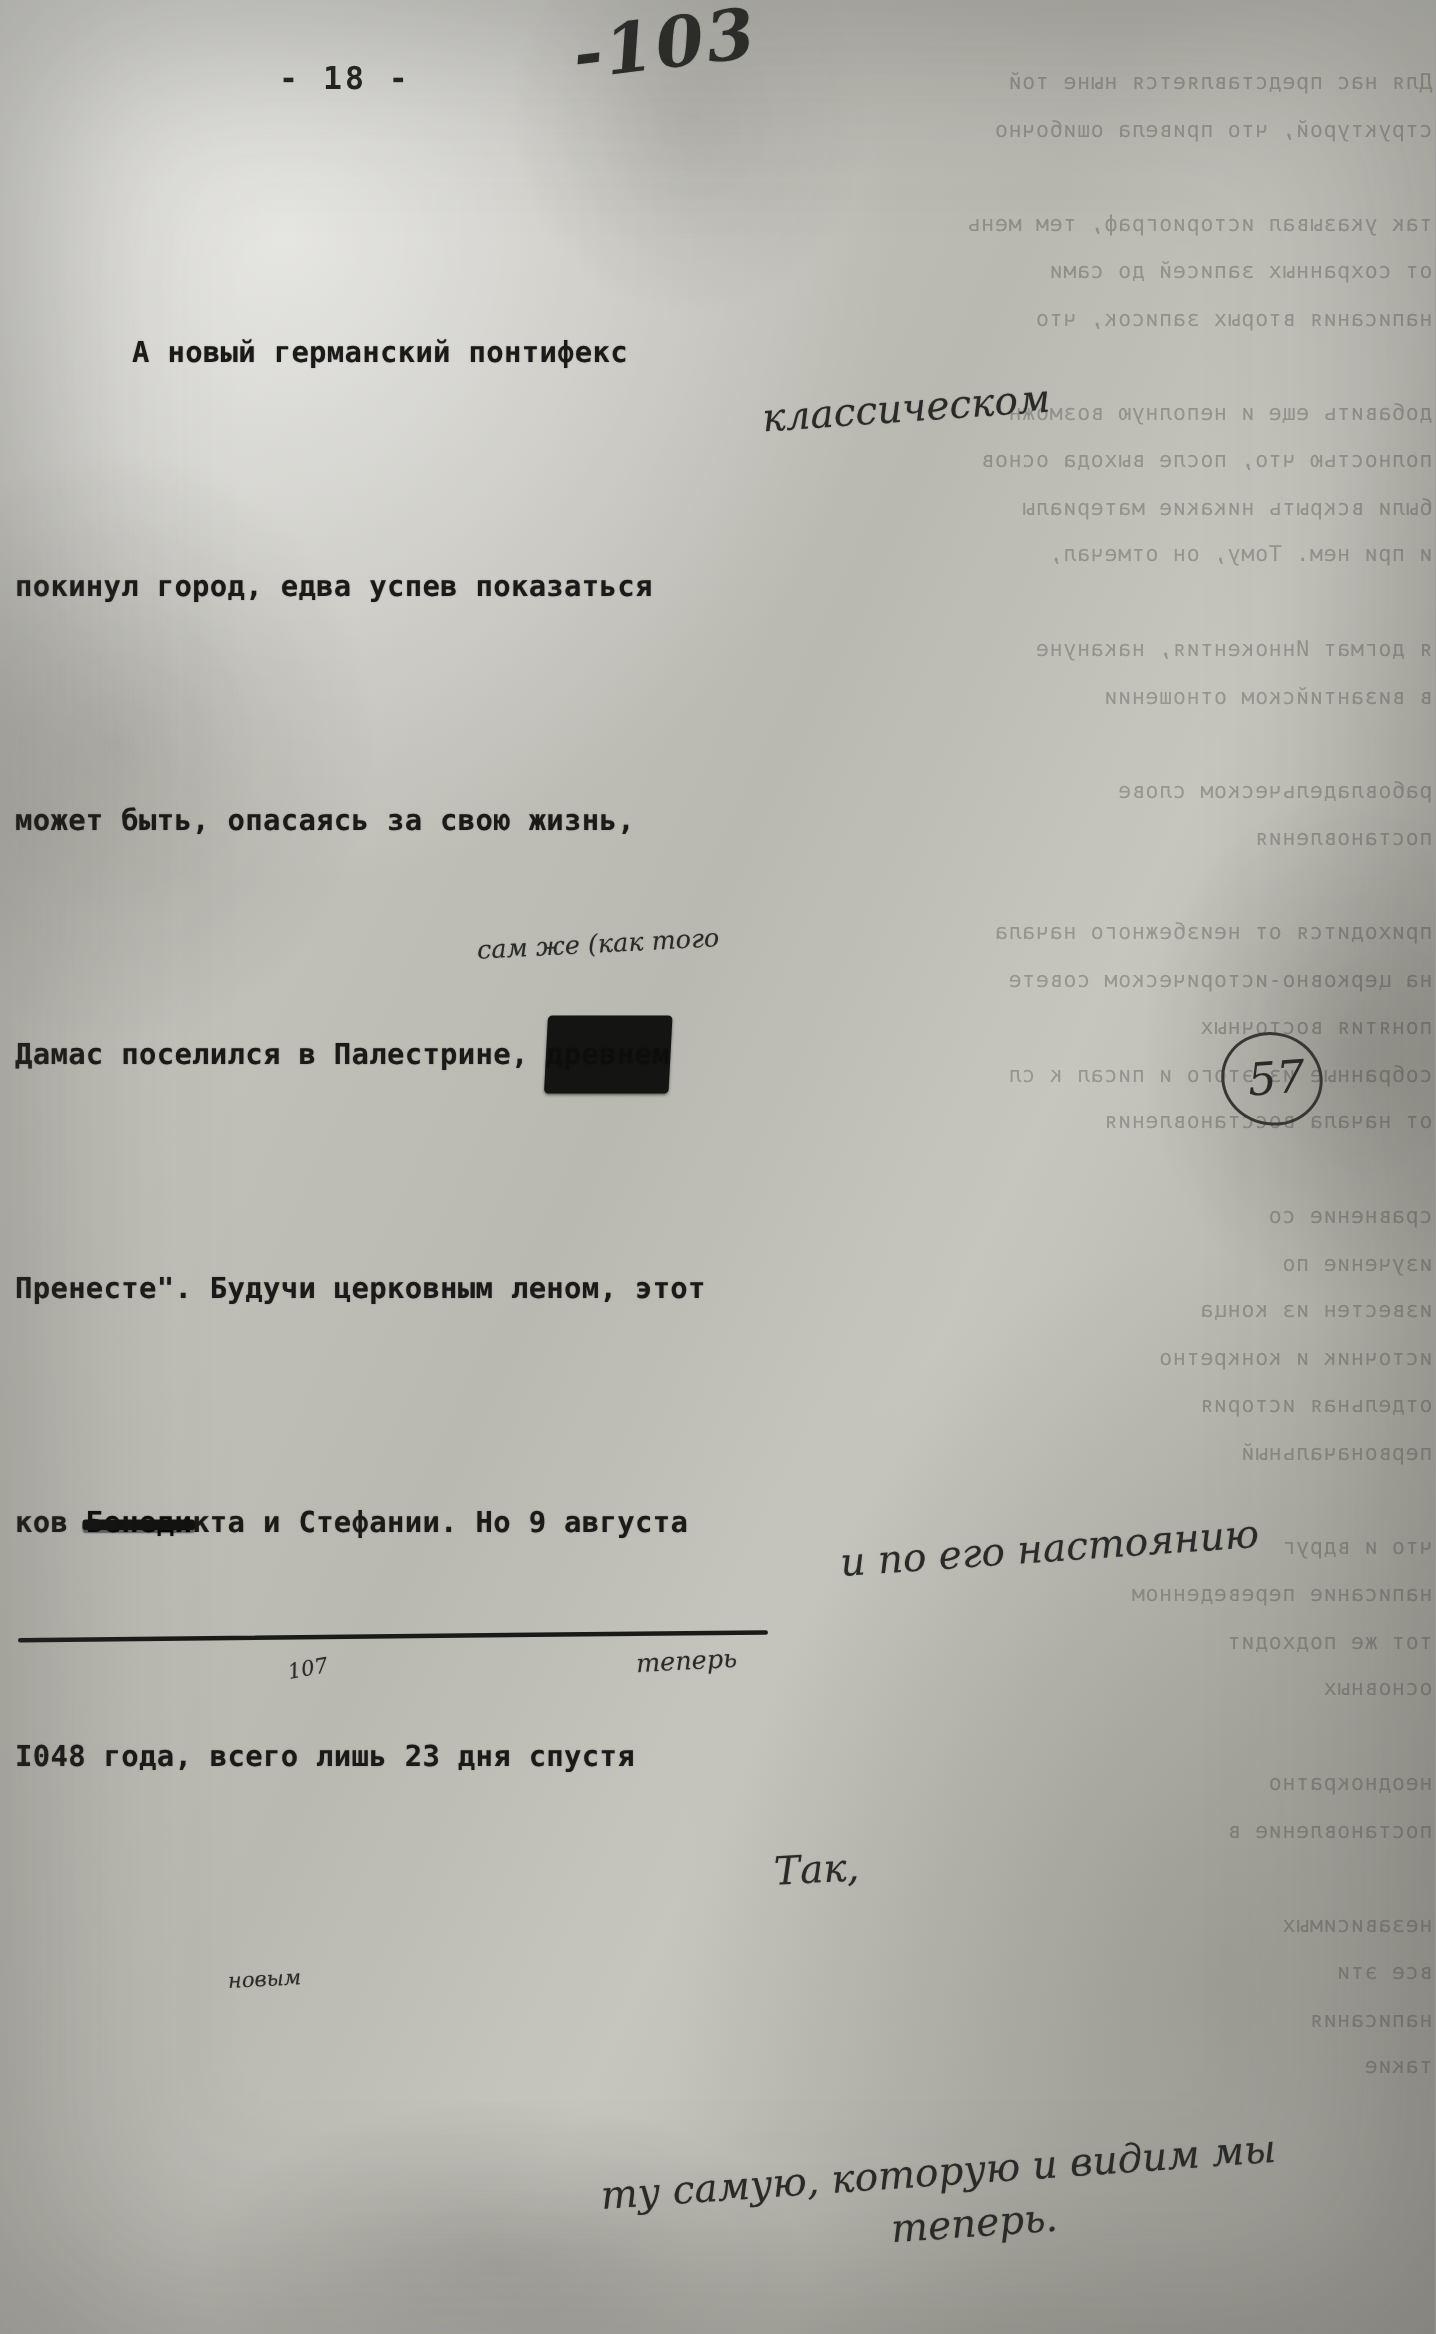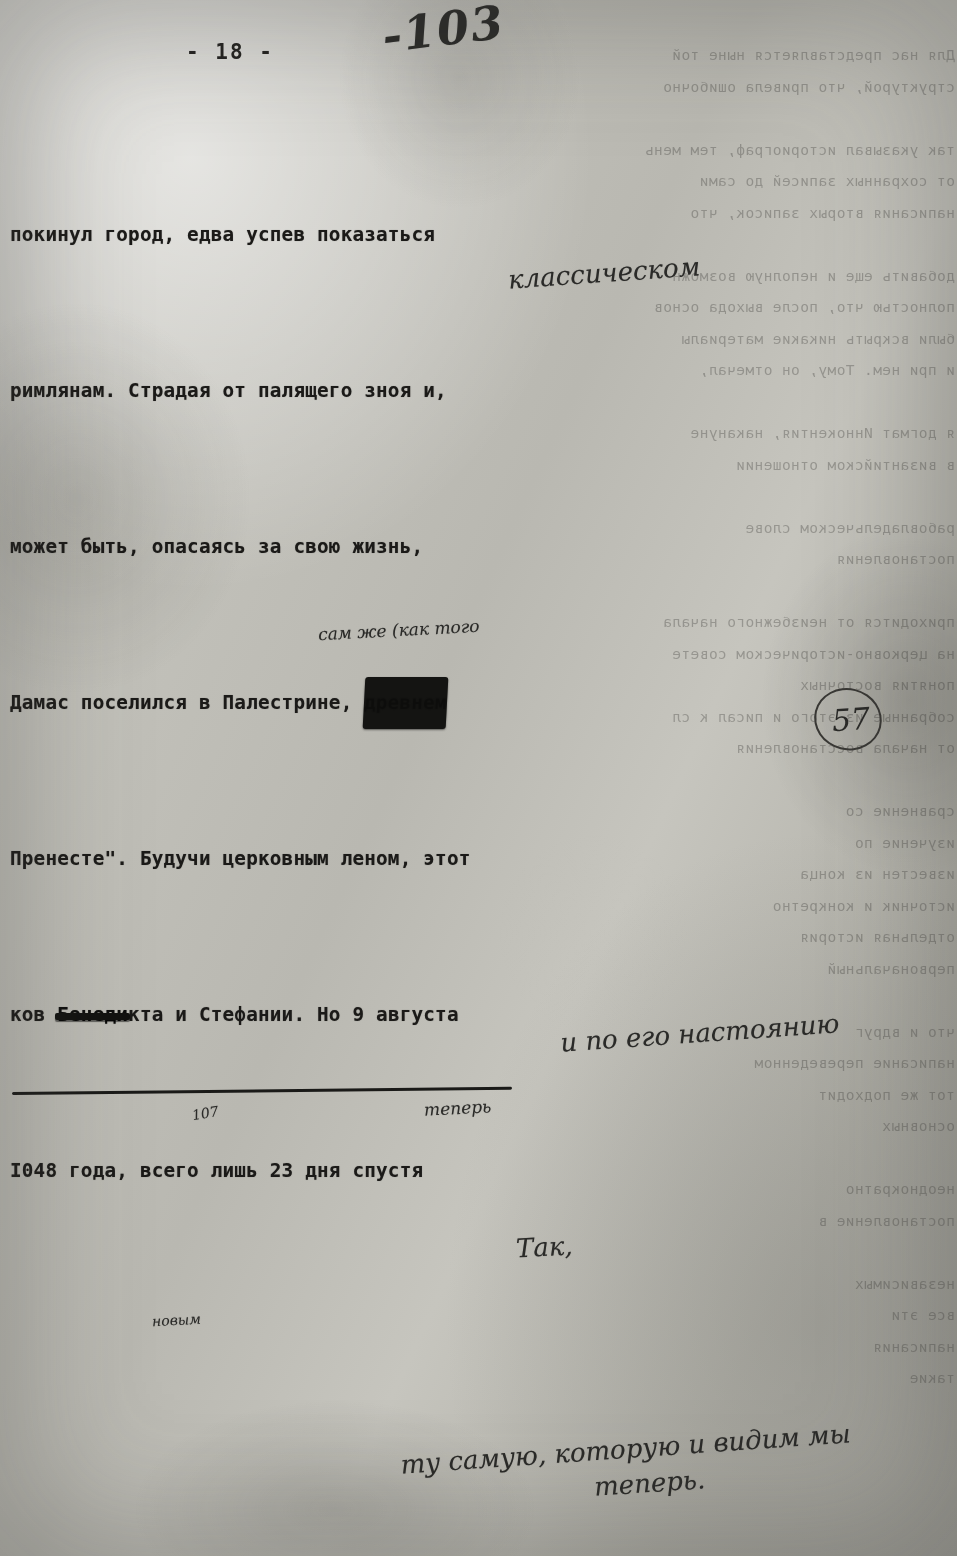--- a/index.html
+++ b/index.html
@@ -202,22 +202,22 @@
 написания
 такие</div>
 
   <div class="grain"></div>
 
   <div class="hand big rot-1" style="top: 2px; left: 382px;">-103</div>
 
   <div class="folio">- 18 -</div>
 
   <div class="typed">
+    <span class="ln indent">А новый германский понтифекс</span>
     <span class="ln">покинул город, едва успев показаться</span>
-    <span class="ln">римлянам. Страдая от палящего зноя и,</span>
     <span class="ln">может быть, опасаясь за свою жизнь,</span>
     <span class="ln">Дамас поселился в Палестрине, <span class="blot">древнем</span></span>
     <span class="ln">Пренесте". Будучи церковным леном, этот</span>
     <span class="ln">ков <span class="strike">Бенеди</span>кта и Стефании. Но 9 августа</span>
     <span class="ln">I048 года, всего лишь 23 дня спустя</span>
     
     
     
     
     

